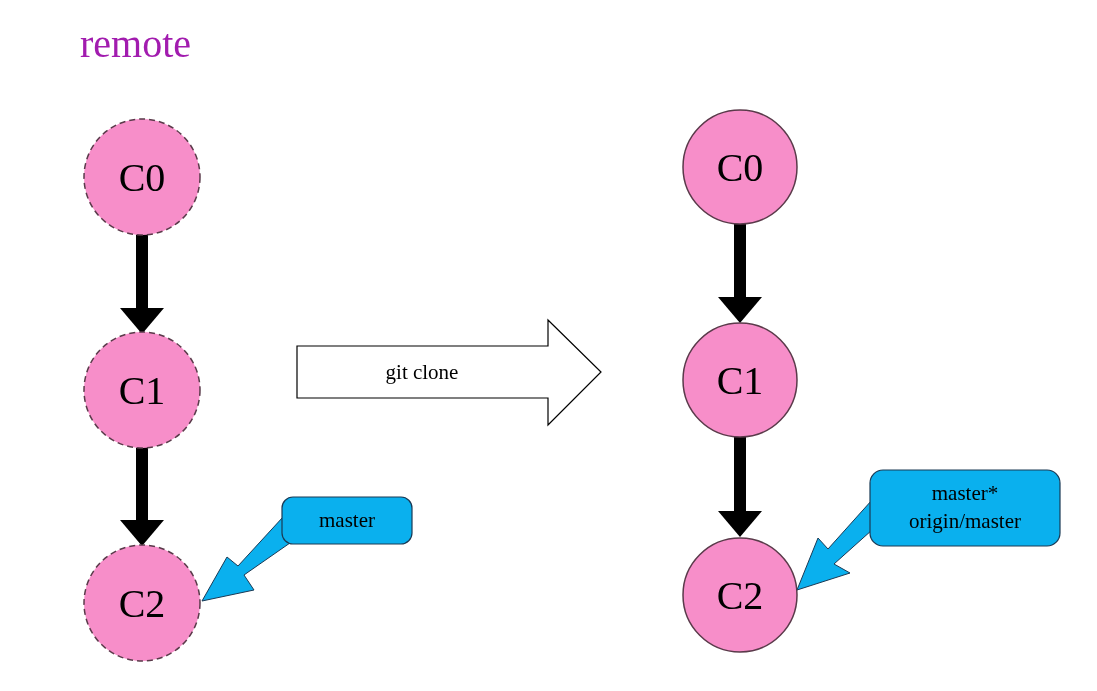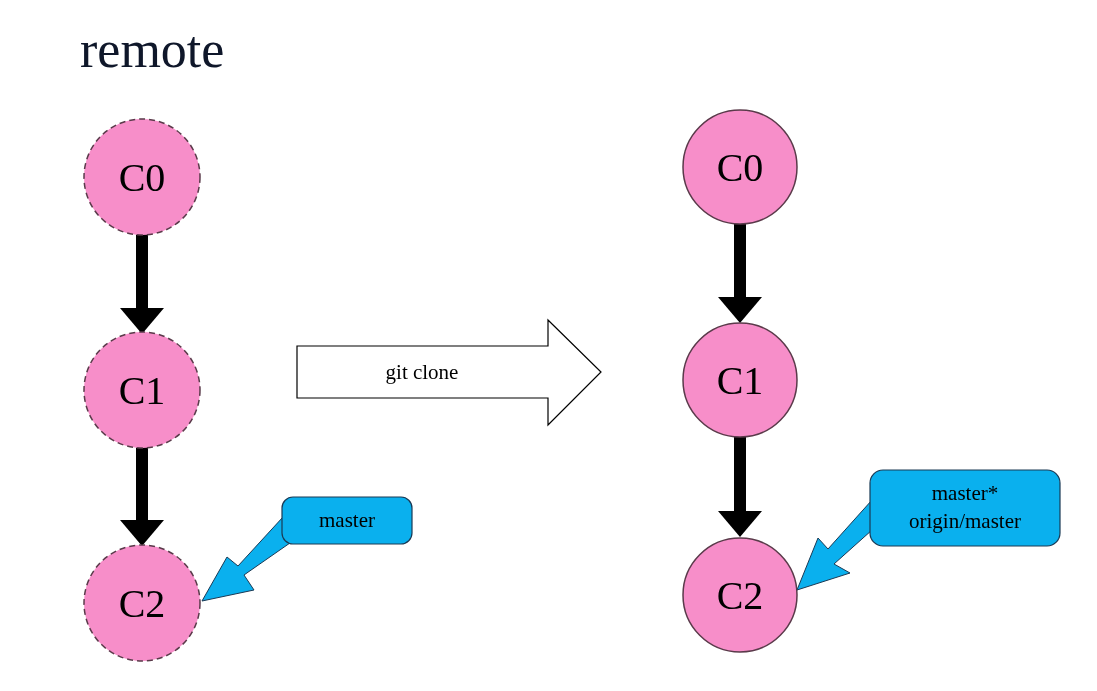--- a/index.html
+++ b/index.html
@@ -1,19 +1,19 @@
 <!DOCTYPE html>
 <html><head>
   <meta charset="utf-8">
   <style>
     html, body { margin: 0; padding: 0; background: #ffffff; }
     body { width: 1097px; height: 691px; position: relative; overflow: hidden;
            font-family: "Liberation Serif", "DejaVu Serif", serif; }
     svg { position: absolute; left: 0; top: 0; }
-    .title { position: absolute; left: 80px; top: 24px; font-size: 52px; color: #0f172a; line-height: 1; }
+    .title { position: absolute; left: 80px; top: 24px; font-size: 40px; color: #a21caf; line-height: 1; }
     .commit-text { font-family: "Liberation Serif", "DejaVu Serif", serif; font-size: 40px; fill: #000; }
     .label-text { font-family: "Liberation Serif", "DejaVu Serif", serif; font-size: 21px; fill: #000; }
     .action-text { font-family: "Liberation Serif", "DejaVu Serif", serif; font-size: 21px; fill: #000; }
   </style>
 </head>
 <body>
 
 <div class="title">remote</div>
 
 <svg width="1097" height="691" viewBox="0 0 1097 691">

